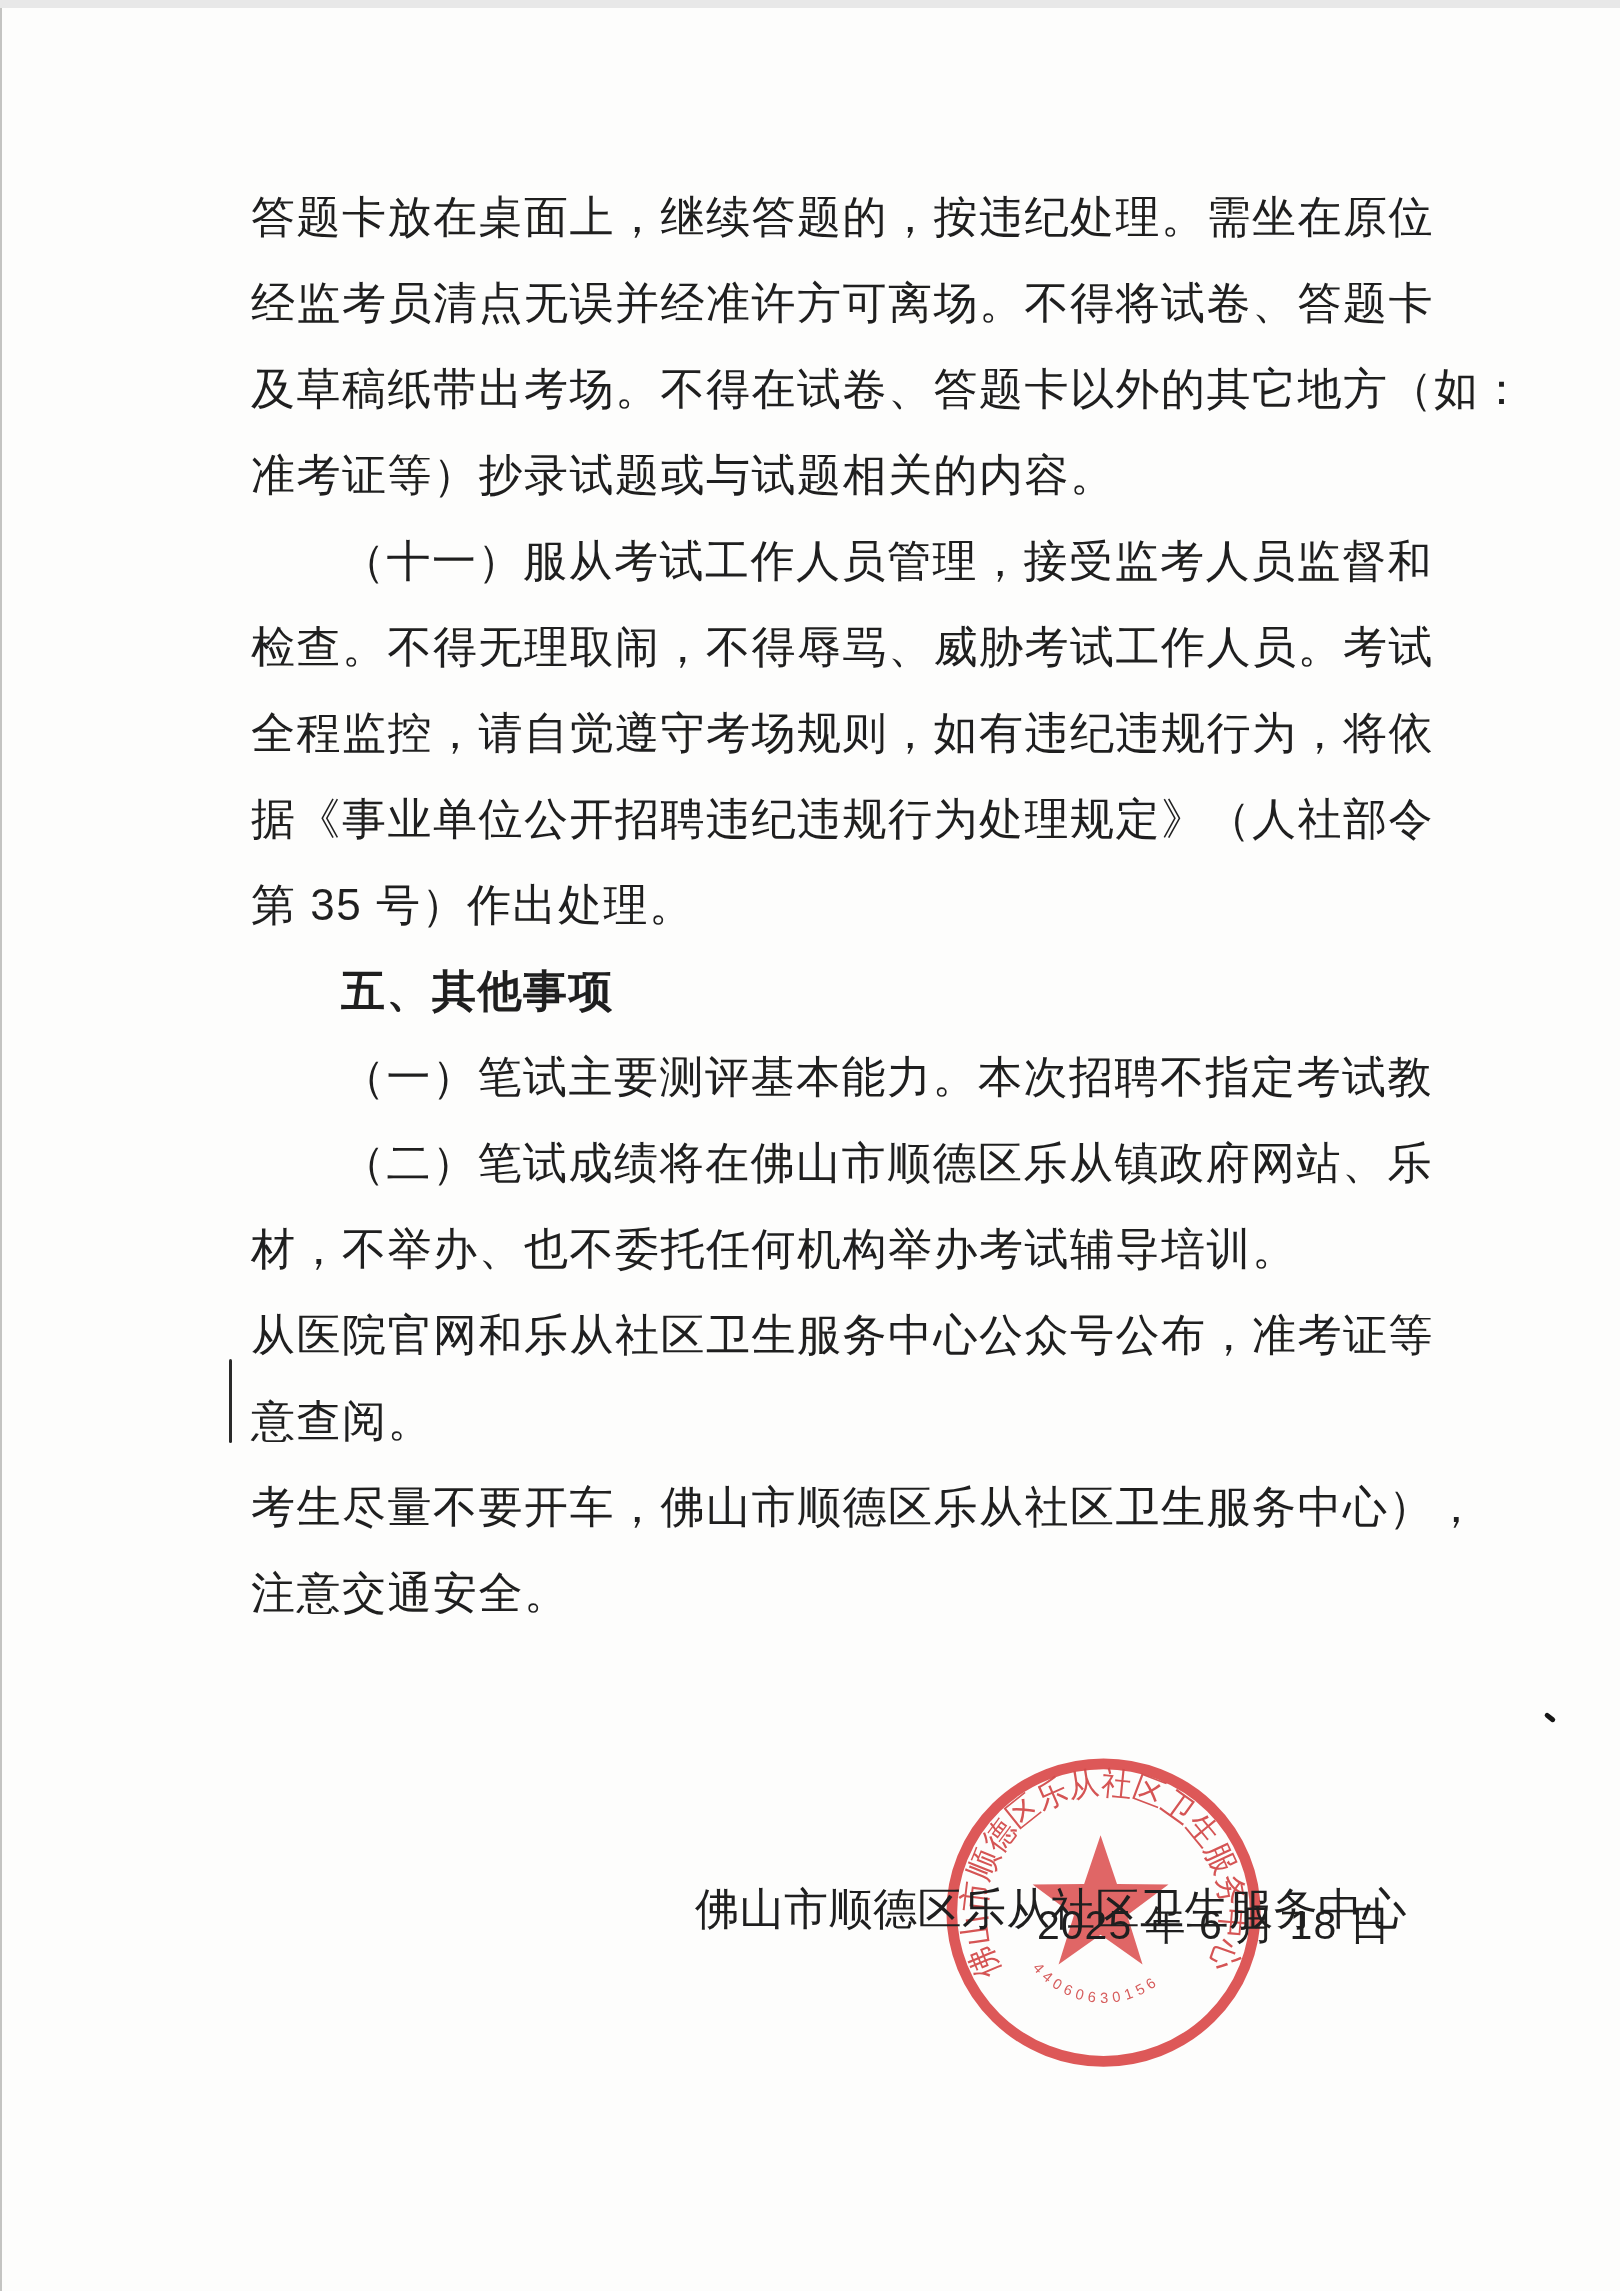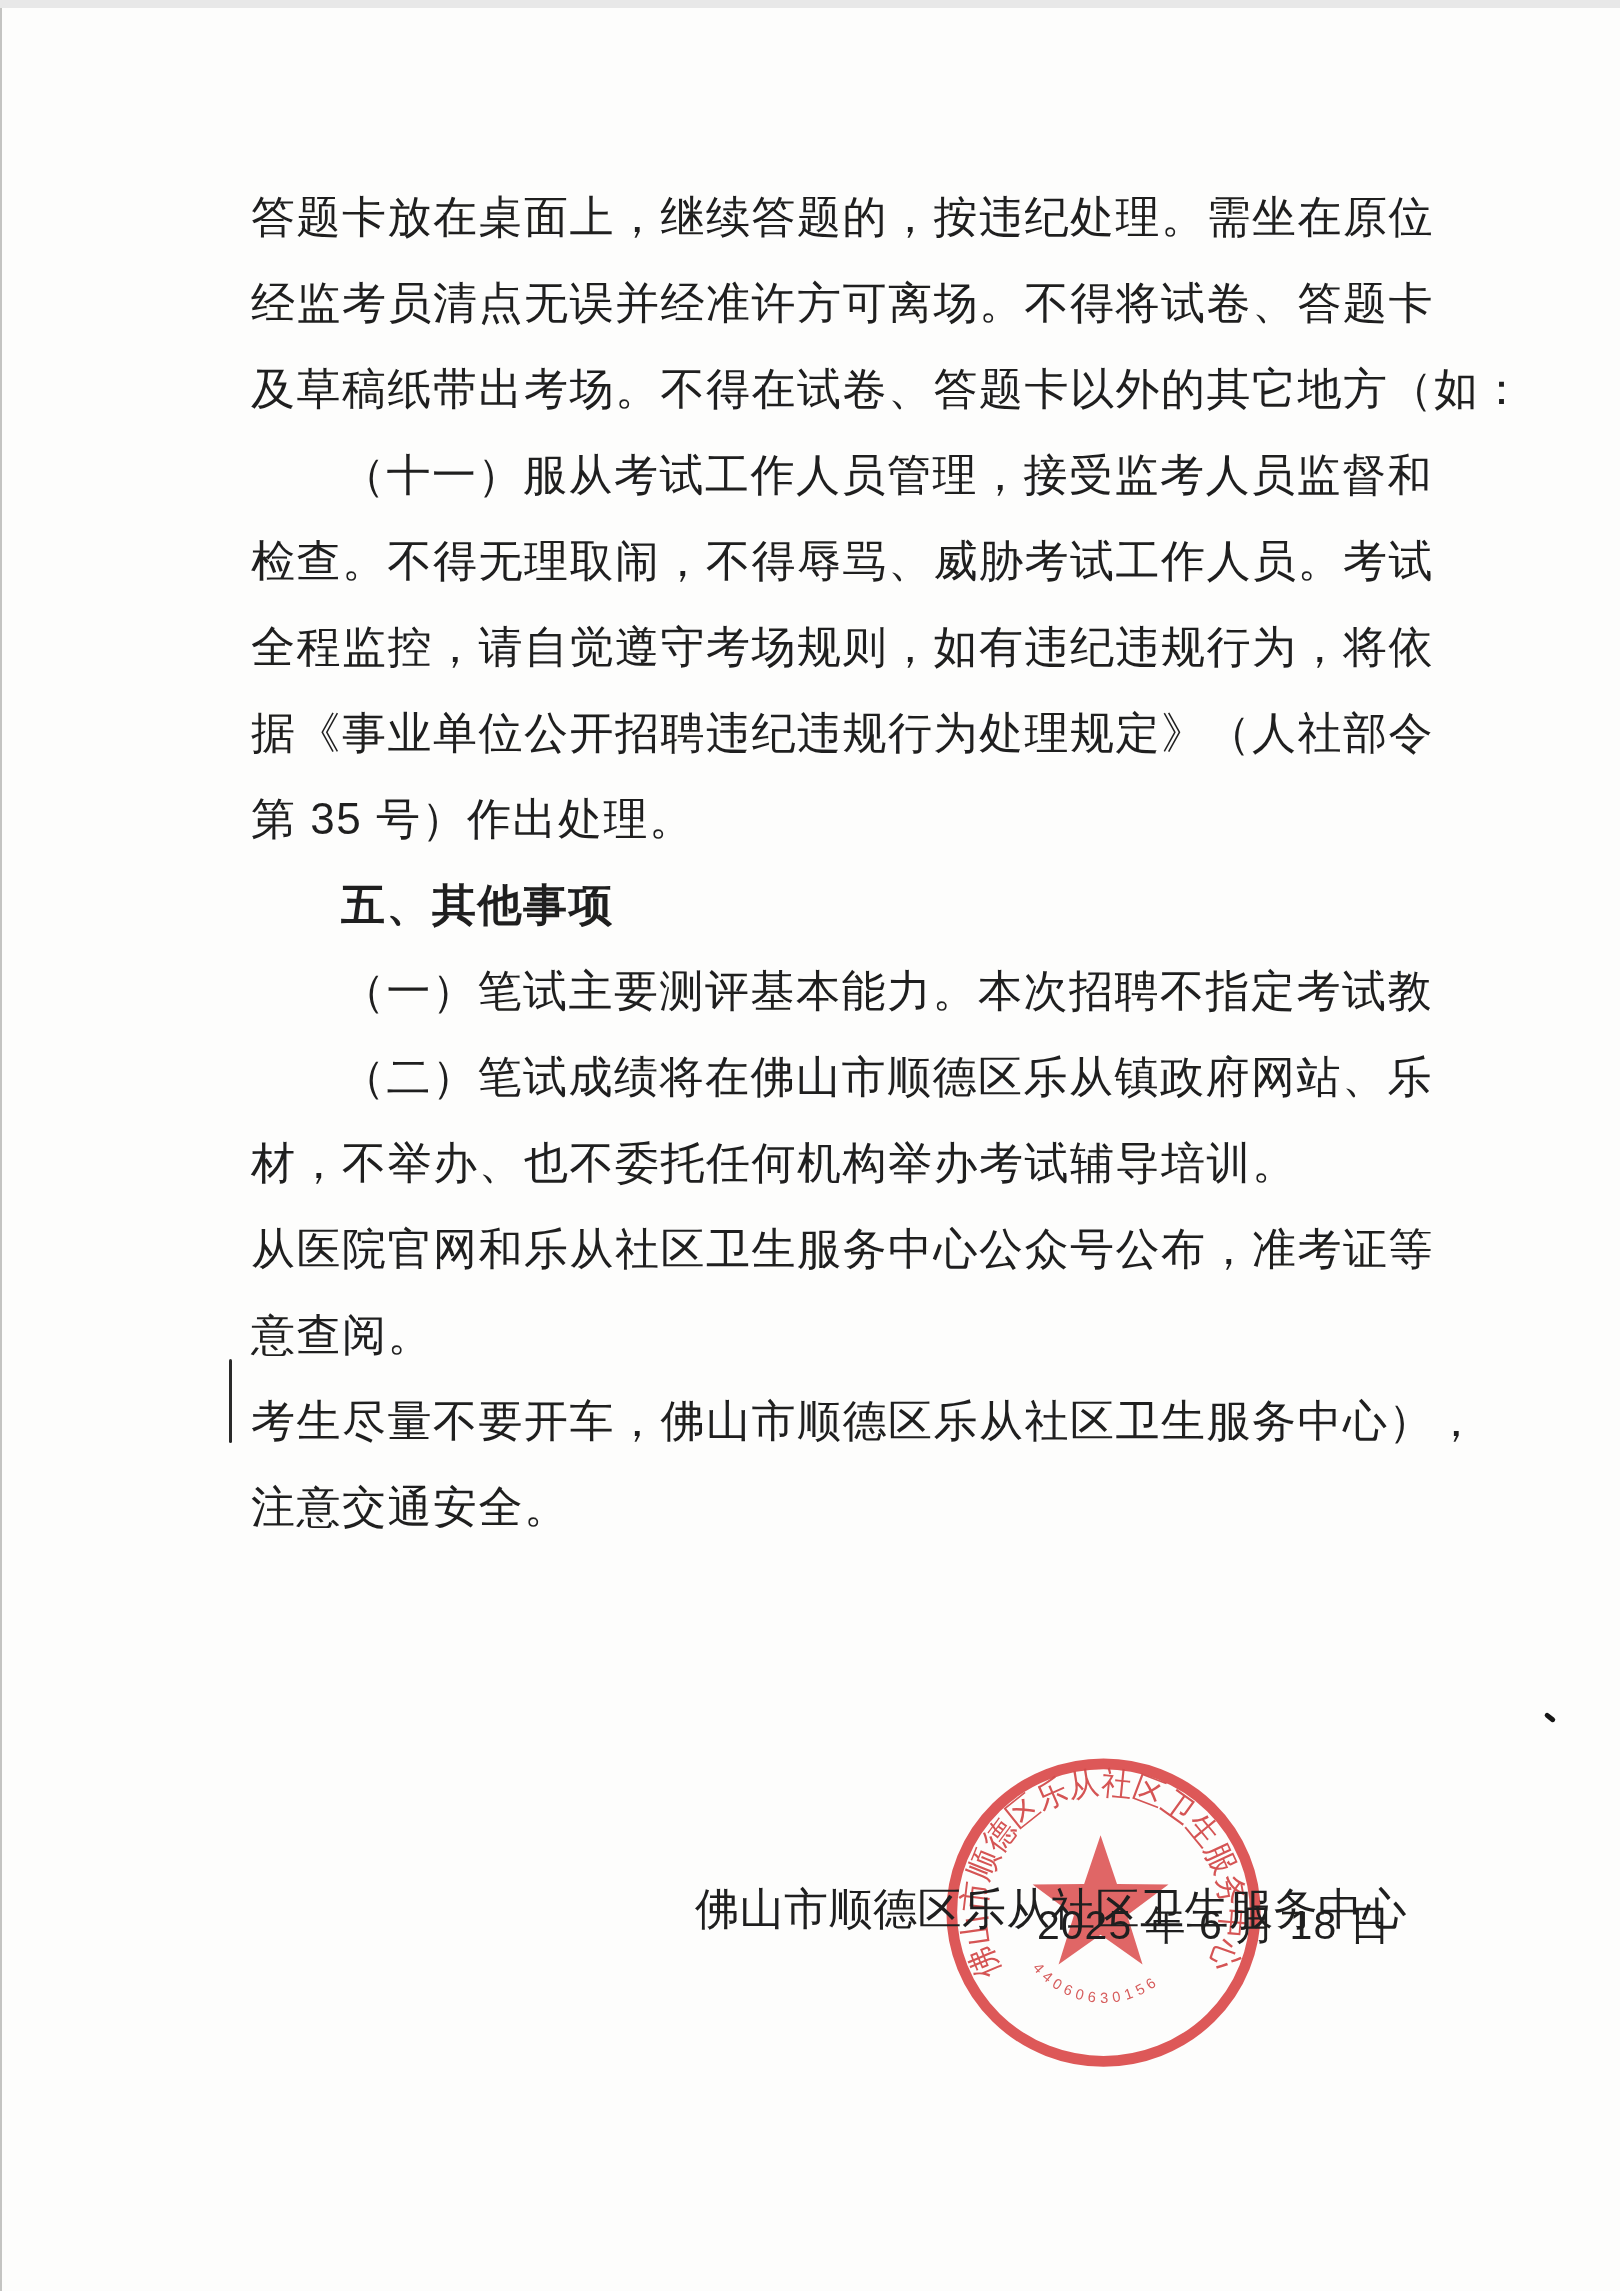--- a/index.html
+++ b/index.html
@@ -85,20 +85,21 @@
 <body>
 
 <div class="page">
 
   <div class="page-edge"></div>
 
   <div class="body-text">
     <div class="line">答题卡放在桌面上，继续答题的，按违纪处理。需坐在原位</div>
     <div class="line">经监考员清点无误并经准许方可离场。不得将试卷、答题卡</div>
     <div class="line">及草稿纸带出考场。不得在试卷、答题卡以外的其它地方（如：</div>
+    <div class="line">准考证等）抄录试题或与试题相关的内容。</div>
     <div class="line indent">（十一）服从考试工作人员管理，接受监考人员监督和</div>
     <div class="line">检查。不得无理取闹，不得辱骂、威胁考试工作人员。考试</div>
     <div class="line">全程监控，请自觉遵守考场规则，如有违纪违规行为，将依</div>
     <div class="line">据《事业单位公开招聘违纪违规行为处理规定》（人社部令</div>
     <div class="line">第 35 号）作出处理。</div>
     <div class="line indent bold">五、其他事项</div>
     <div class="line indent">（一）笔试主要测评基本能力。本次招聘不指定考试教</div>
     <div class="line indent">（二）笔试成绩将在佛山市顺德区乐从镇政府网站、乐</div>
     <div class="line">材，不举办、也不委托任何机构举办考试辅导培训。</div>
     <div class="line">从医院官网和乐从社区卫生服务中心公众号公布，准考证等</div>

